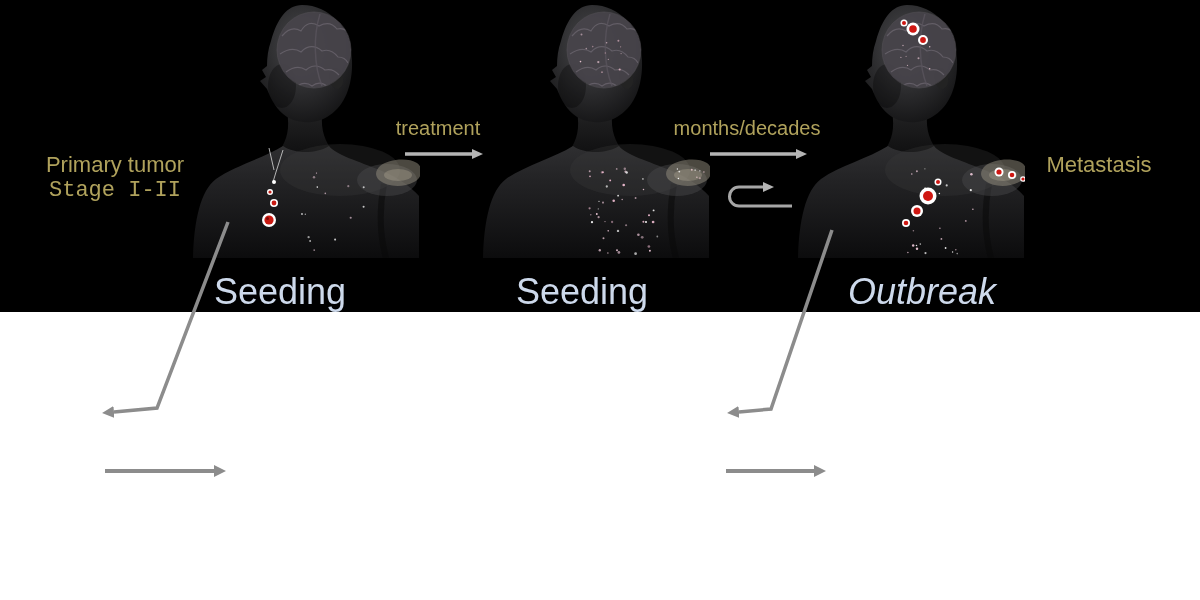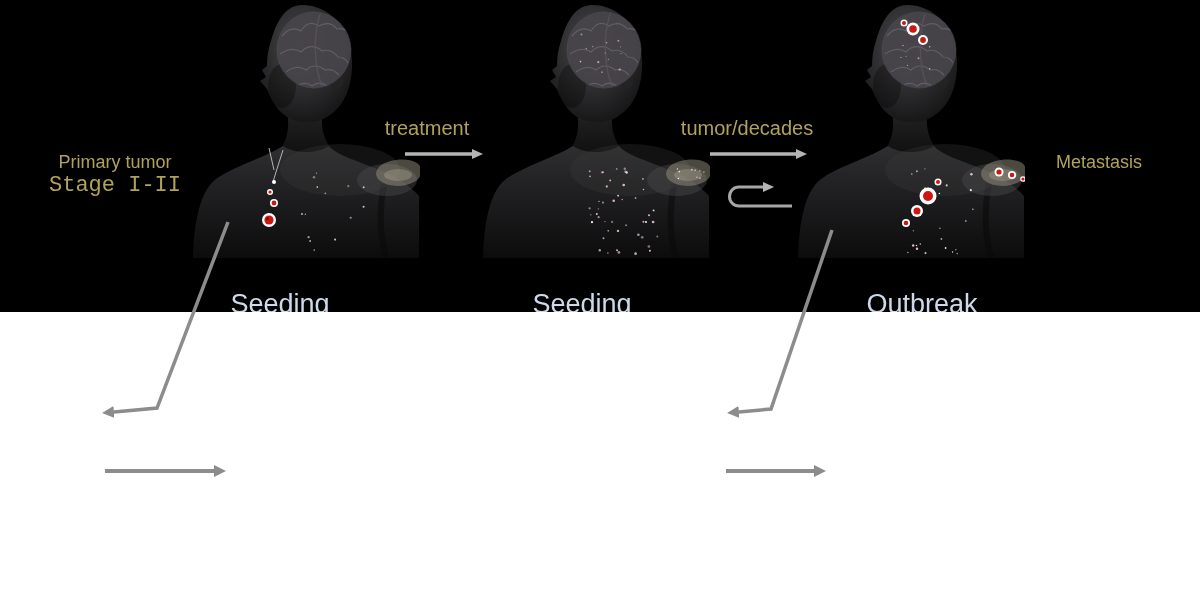--- a/index.html
+++ b/index.html
@@ -12,31 +12,31 @@
   .bottom-panel{position:absolute;left:0;top:312px;width:1200px;height:288px;background:var(--bg-bottom,#fff);}
 
   .fig{position:absolute;top:0;width:230px;height:258px;}
   #fig-seeding{left:190px;}
   #fig-dormancy{left:480px;}
   #fig-outbreak{left:795px;}
 
   .stage-label{position:absolute;text-align:center;color:var(--gold,#b0a25c);line-height:1.18;}
   #stage-left{left:10px;top:152px;width:210px;}
   #stage-right{left:1016px;top:152px;width:166px;}
-  .stage-label .t1{font-size:18px;}
+  .stage-label .t1{font-size:22px;}
   .stage-label .t2{font-size:22px;font-family:Liberation Mono, monospace;}
 
   .transition-label{position:absolute;color:var(--gold,#b0a25c);font-size:20px;transform:translateX(-50%);white-space:nowrap;}
-  #transition1{left:427px;top:117px;}
+  #transition1{left:438px;top:117px;}
   #transition2{left:747px;top:117px;}
 
-  .phase-label{position:absolute;top:289px;transform:translateX(-50%);color:var(--phase,#cdd9eb);font-size:27px;white-space:nowrap;}
+  .phase-label{position:absolute;top:271px;transform:translateX(-50%);color:var(--phase,#cdd9eb);font-size:36px;white-space:nowrap;}
   #phase-0{left:280px;}
   #phase-1{left:582px;}
-  #phase-2{left:922px;}
+  #phase-2{left:922px;font-style:italic;}
 
   #arrows{position:absolute;left:0;top:0;pointer-events:none;}
 </style>
 </head>
 <body>
 
 <svg width="0" height="0" style="position:absolute" aria-hidden="true">
   <defs>
     <radialGradient id="gHead" cx="45%" cy="35%" r="75%">
       <stop offset="0%" stop-color="#4b4b4e"></stop>
@@ -272,21 +272,21 @@
 
   <div id="stage-left" class="stage-label">
     <div class="t1">Primary tumor</div>
     <div class="t2">Stage I-II</div>
   </div>
   <div id="stage-right" class="stage-label">
     <div class="t1">Metastasis</div>
   </div>
 
   <div id="transition1" class="transition-label">treatment</div>
-  <div id="transition2" class="transition-label">tumor/decades</div>
+  <div id="transition2" class="transition-label">months/decades</div>
 
   <div id="phase-0" class="phase-label">Seeding</div>
   <div id="phase-1" class="phase-label">Seeding</div>
   <div id="phase-2" class="phase-label">Outbreak</div>
 </div>
 
 <div class="bottom-panel">
 
   
 

